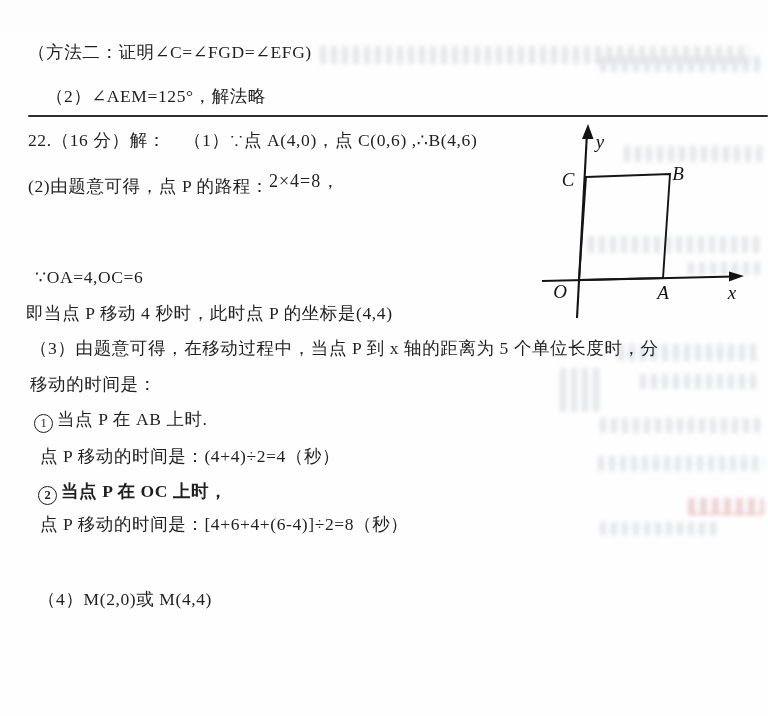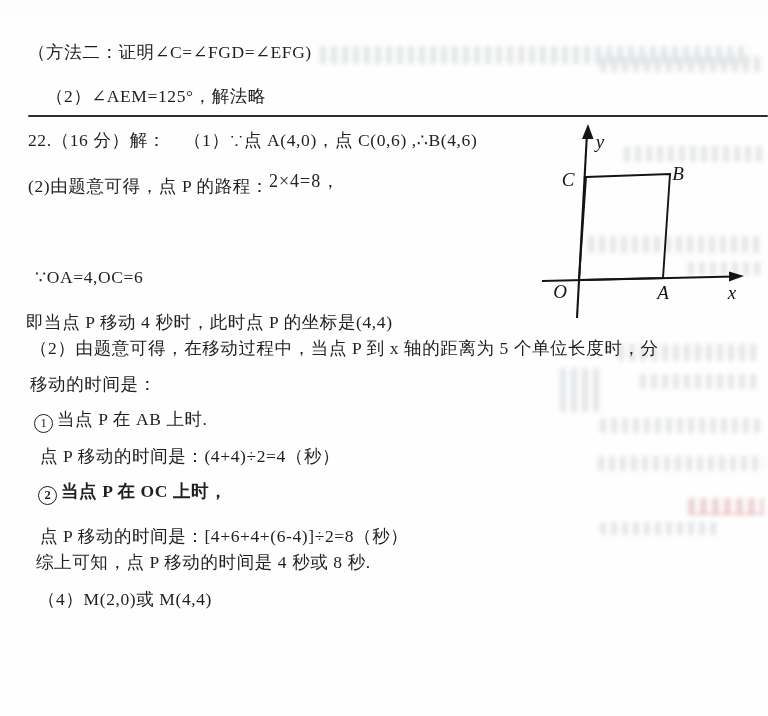--- a/index.html
+++ b/index.html
@@ -62,32 +62,31 @@
   <div class="line" style="left:28px;top:40px;">（方法二：证明∠C=∠FGD=∠EFG)</div>
   <div class="line" style="left:46px;top:84px;">（2）∠AEM=125°，解法略</div>
 
   <div class="divider"></div>
 
   <div class="line" style="left:28px;top:128px;">22.（16 分）解：　（1）∵点 A(4,0)，点 C(0,6) ,∴B(4,6)</div>
 
   <div class="line" style="left:28px;top:174px;"><span>(2)由题意可得，点 P 的路程：</span><span class="mathraise">2×4=8，</span></div>
 
   <div class="line" style="left:35px;top:218px;margin-top:47px;">∵OA=4,OC=6</div>
-  <div class="line" style="left:26px;top:310px;">即当点 P 移动 4 秒时，此时点 P 的坐标是(4,4)</div>
+  <div class="line" style="left:26px;top:301px;">即当点 P 移动 4 秒时，此时点 P 的坐标是(4,4)</div>
 
-  <div class="line" style="left:30px;top:336px;">（2）由题意可得，在移动过程中，当点 P 到 x 轴的距离为 5 个单位长度时，分</div>
+  <div class="line" style="left:30px;top:336px;">（3）由题意可得，在移动过程中，当点 P 到 x 轴的距离为 5 个单位长度时，分</div>
   <div class="line" style="left:30px;top:372px;">移动的时间是：</div>
 
   <div class="line" style="left:34px;top:407px;"><span class="circ">1</span><span>当点 P 在 AB 上时.</span></div>
   <div class="line" style="left:40px;top:444px;">点 P 移动的时间是：(4+4)÷2=4（秒）</div>
 
   <div class="line" style="left:38px;top:479px;font-weight:bold;"><span class="circ">2</span><span>当点 P 在 OC 上时，</span></div>
-  <div class="line" style="left:40px;top:524px;">点 P 移动的时间是：[4+6+4+(6-4)]÷2=8（秒）</div>
+  <div class="line" style="left:40px;top:512px;">点 P 移动的时间是：[4+6+4+(6-4)]÷2=8（秒）</div>
 
-  <div class="line" style="left:36px;top:550px;">综上可知，点 P 移动的时间是 4 秒或 8 秒.</div>
   <div class="line" style="left:38px;top:587px;">（4）M(2,0)或 M(4,4)</div>
 
   <svg class="diagram" viewBox="0 0 290 210">
 
     <line x1="109" y1="13" x2="99" y2="198" stroke="#141414" stroke-width="2.1"></line>
     <polygon points="110,4 104,19 115.5,19" fill="#141414"></polygon>
 
     <line x1="64" y1="161" x2="256" y2="156.5" stroke="#141414" stroke-width="2.1"></line>
     <polygon points="266,156 251,151.5 251,161.5" fill="#141414"></polygon>
 

